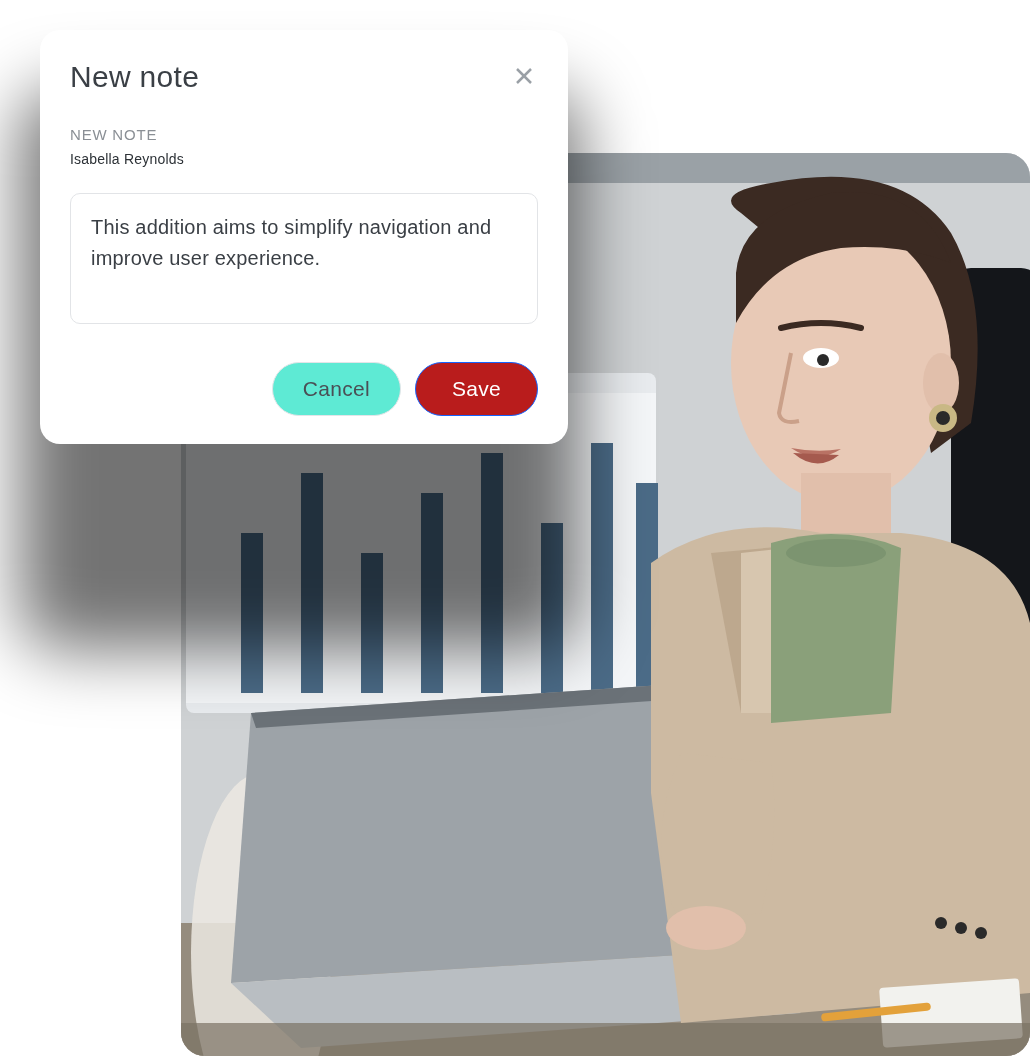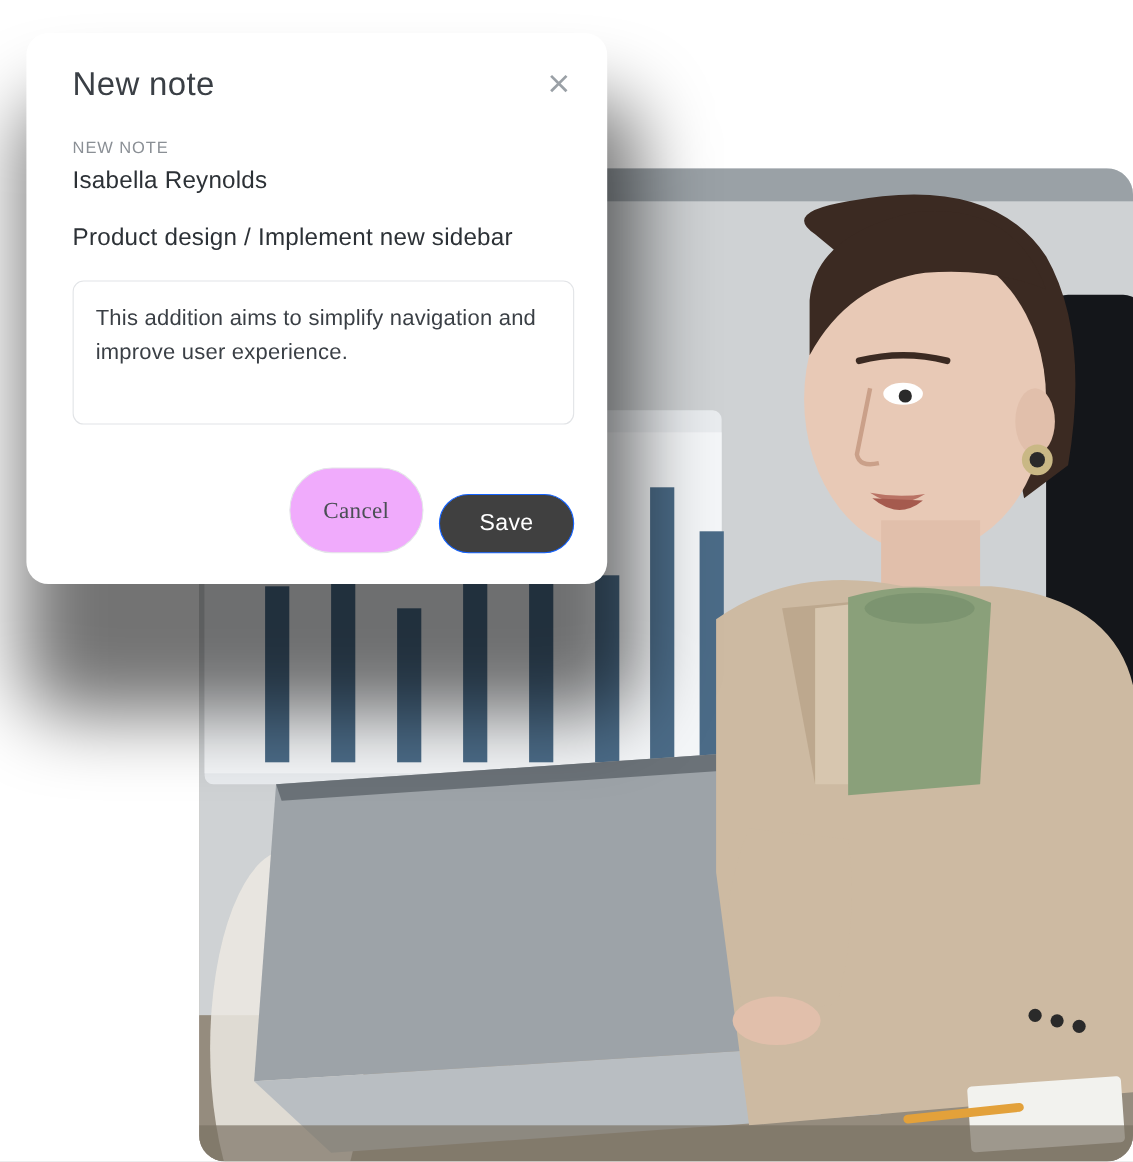--- a/index.html
+++ b/index.html
@@ -42,25 +42,25 @@
       background: rgba(0,0,0,0.55);
       filter: blur(34px);
       border-radius: 40px;
       z-index: 2;
     }
     
     
     .modal {
       position: absolute;
       top: 30px;
-      left: 24px;
+      left: 40px;
       width: 528px;
       background: #ffffff;
       border-radius: 20px;
-      padding: 30px 30px 28px 42px;
+      padding: 30px 30px 28px 30px;
       z-index: 3;
     }
     
     .modal-header {
       display: flex;
       justify-content: space-between;
       align-items: center;
       margin-bottom: 32px;
     }
     .modal-title {
@@ -80,21 +80,21 @@
     
     .field { margin-bottom: 26px; }
     .field-label {
       font-size: 15px;
       font-weight: 500;
       color: #8a8f95;
       letter-spacing: 0.8px;
       margin-bottom: 8px;
     }
     .field-value {
-      font-size: 22px;
+      font-size: 14px;
       font-weight: 400;
       color: #2c3136;
       letter-spacing: 0.2px;
     }
     
     .textarea {
       width: 100%;
       min-height: 108px;
       border: 1px solid #e2e4e7;
       border-radius: 10px;
@@ -116,31 +116,29 @@
     .btn {
       font-family: inherit;
       font-size: 21px;
       font-weight: 400;
       border-radius: 999px;
       padding: 14px 30px;
       cursor: pointer;
       letter-spacing: 0.3px;
     }
     .btn-secondary {
-      background: #f0abfc;
+      background: #5eead4;
       border: 1px solid #e3e5e8;
       color: #4a4f55;
-      font-family: Liberation Serif, serif;
     }
     .btn-primary {
-      background: #404040;
+      background: #b91c1c;
       border: 1px solid #1463ff;
       color: #ffffff;
       padding: 14px 36px;
-      margin-top: 24px;
     }
   </style>
 </head>
 <body>
 
 <div class="canvas">
 
   <div class="photo">
     <svg viewBox="0 0 849 903" preserveAspectRatio="xMidYMid slice" aria-hidden="true">
 
@@ -230,21 +228,20 @@
         </span>
       </button>
     </div>
 
     <div class="field">
       <div class="field-label">NEW NOTE</div>
       <div class="field-value">Isabella Reynolds</div>
     </div>
 
     <div class="field">
-      <div class="field-value">Product design / Implement new sidebar</div>
     </div>
 
     <div class="field" style="margin-bottom:0">
       <textarea class="textarea" rows="3" style="">This addition aims to simplify navigation and improve user experience.</textarea>
     </div>
 
     <div class="actions">
       <button class="btn btn-secondary">Cancel</button>
       <button class="btn btn-primary">Save</button>
     </div>

